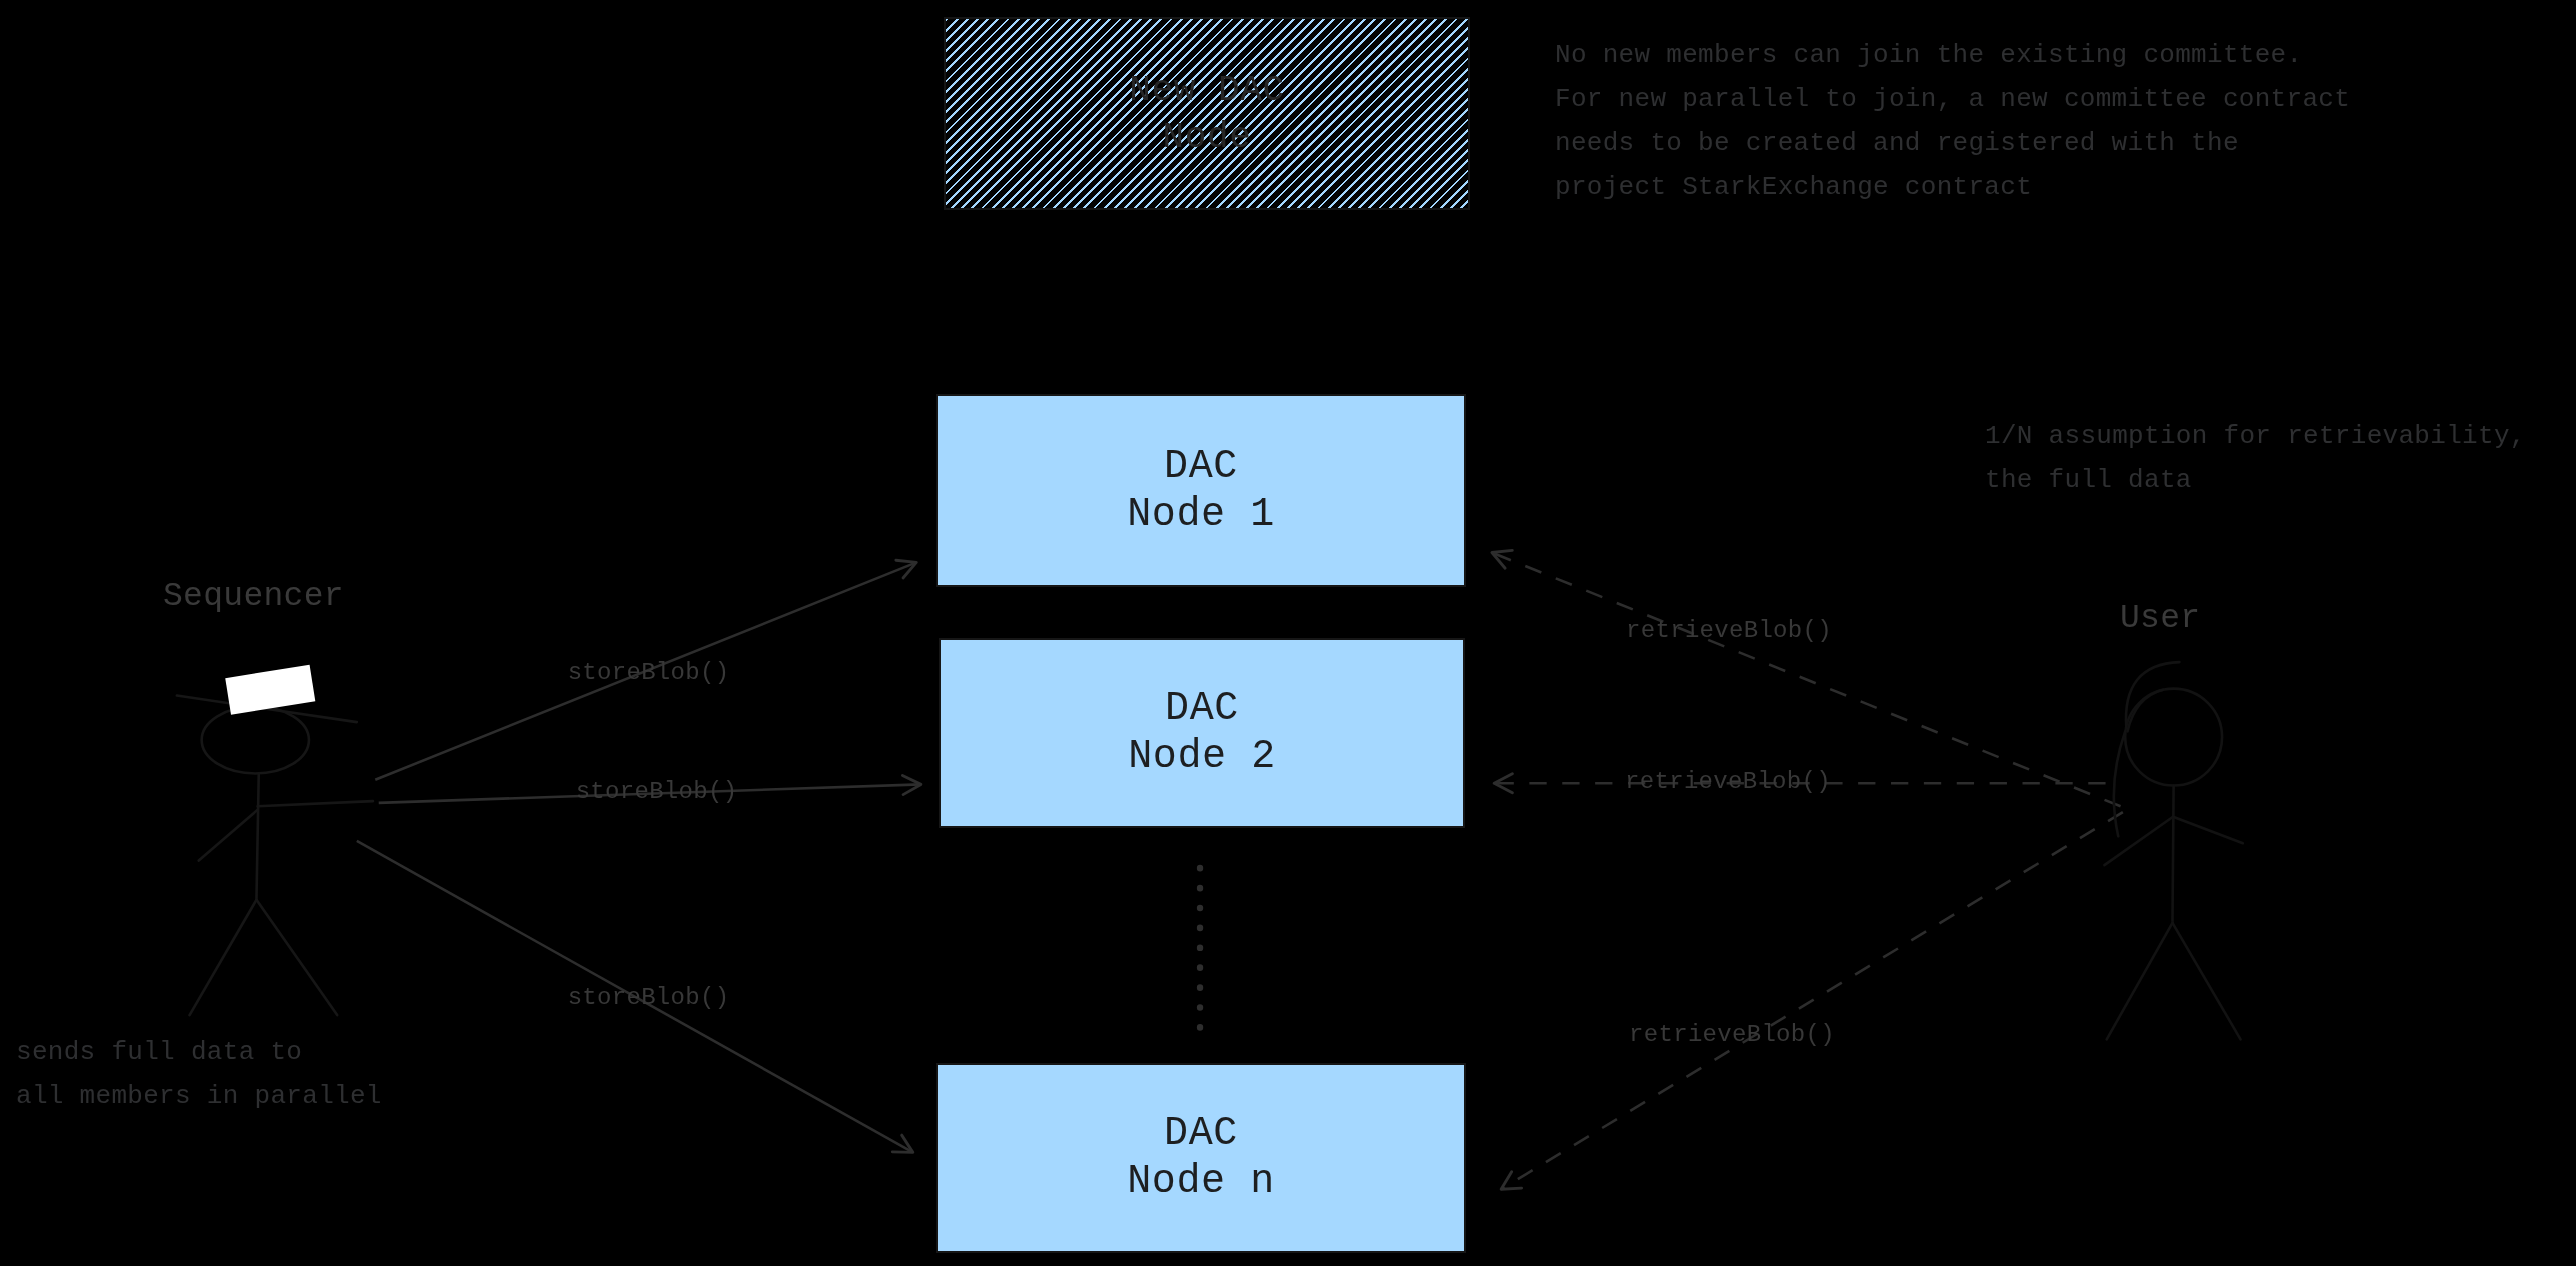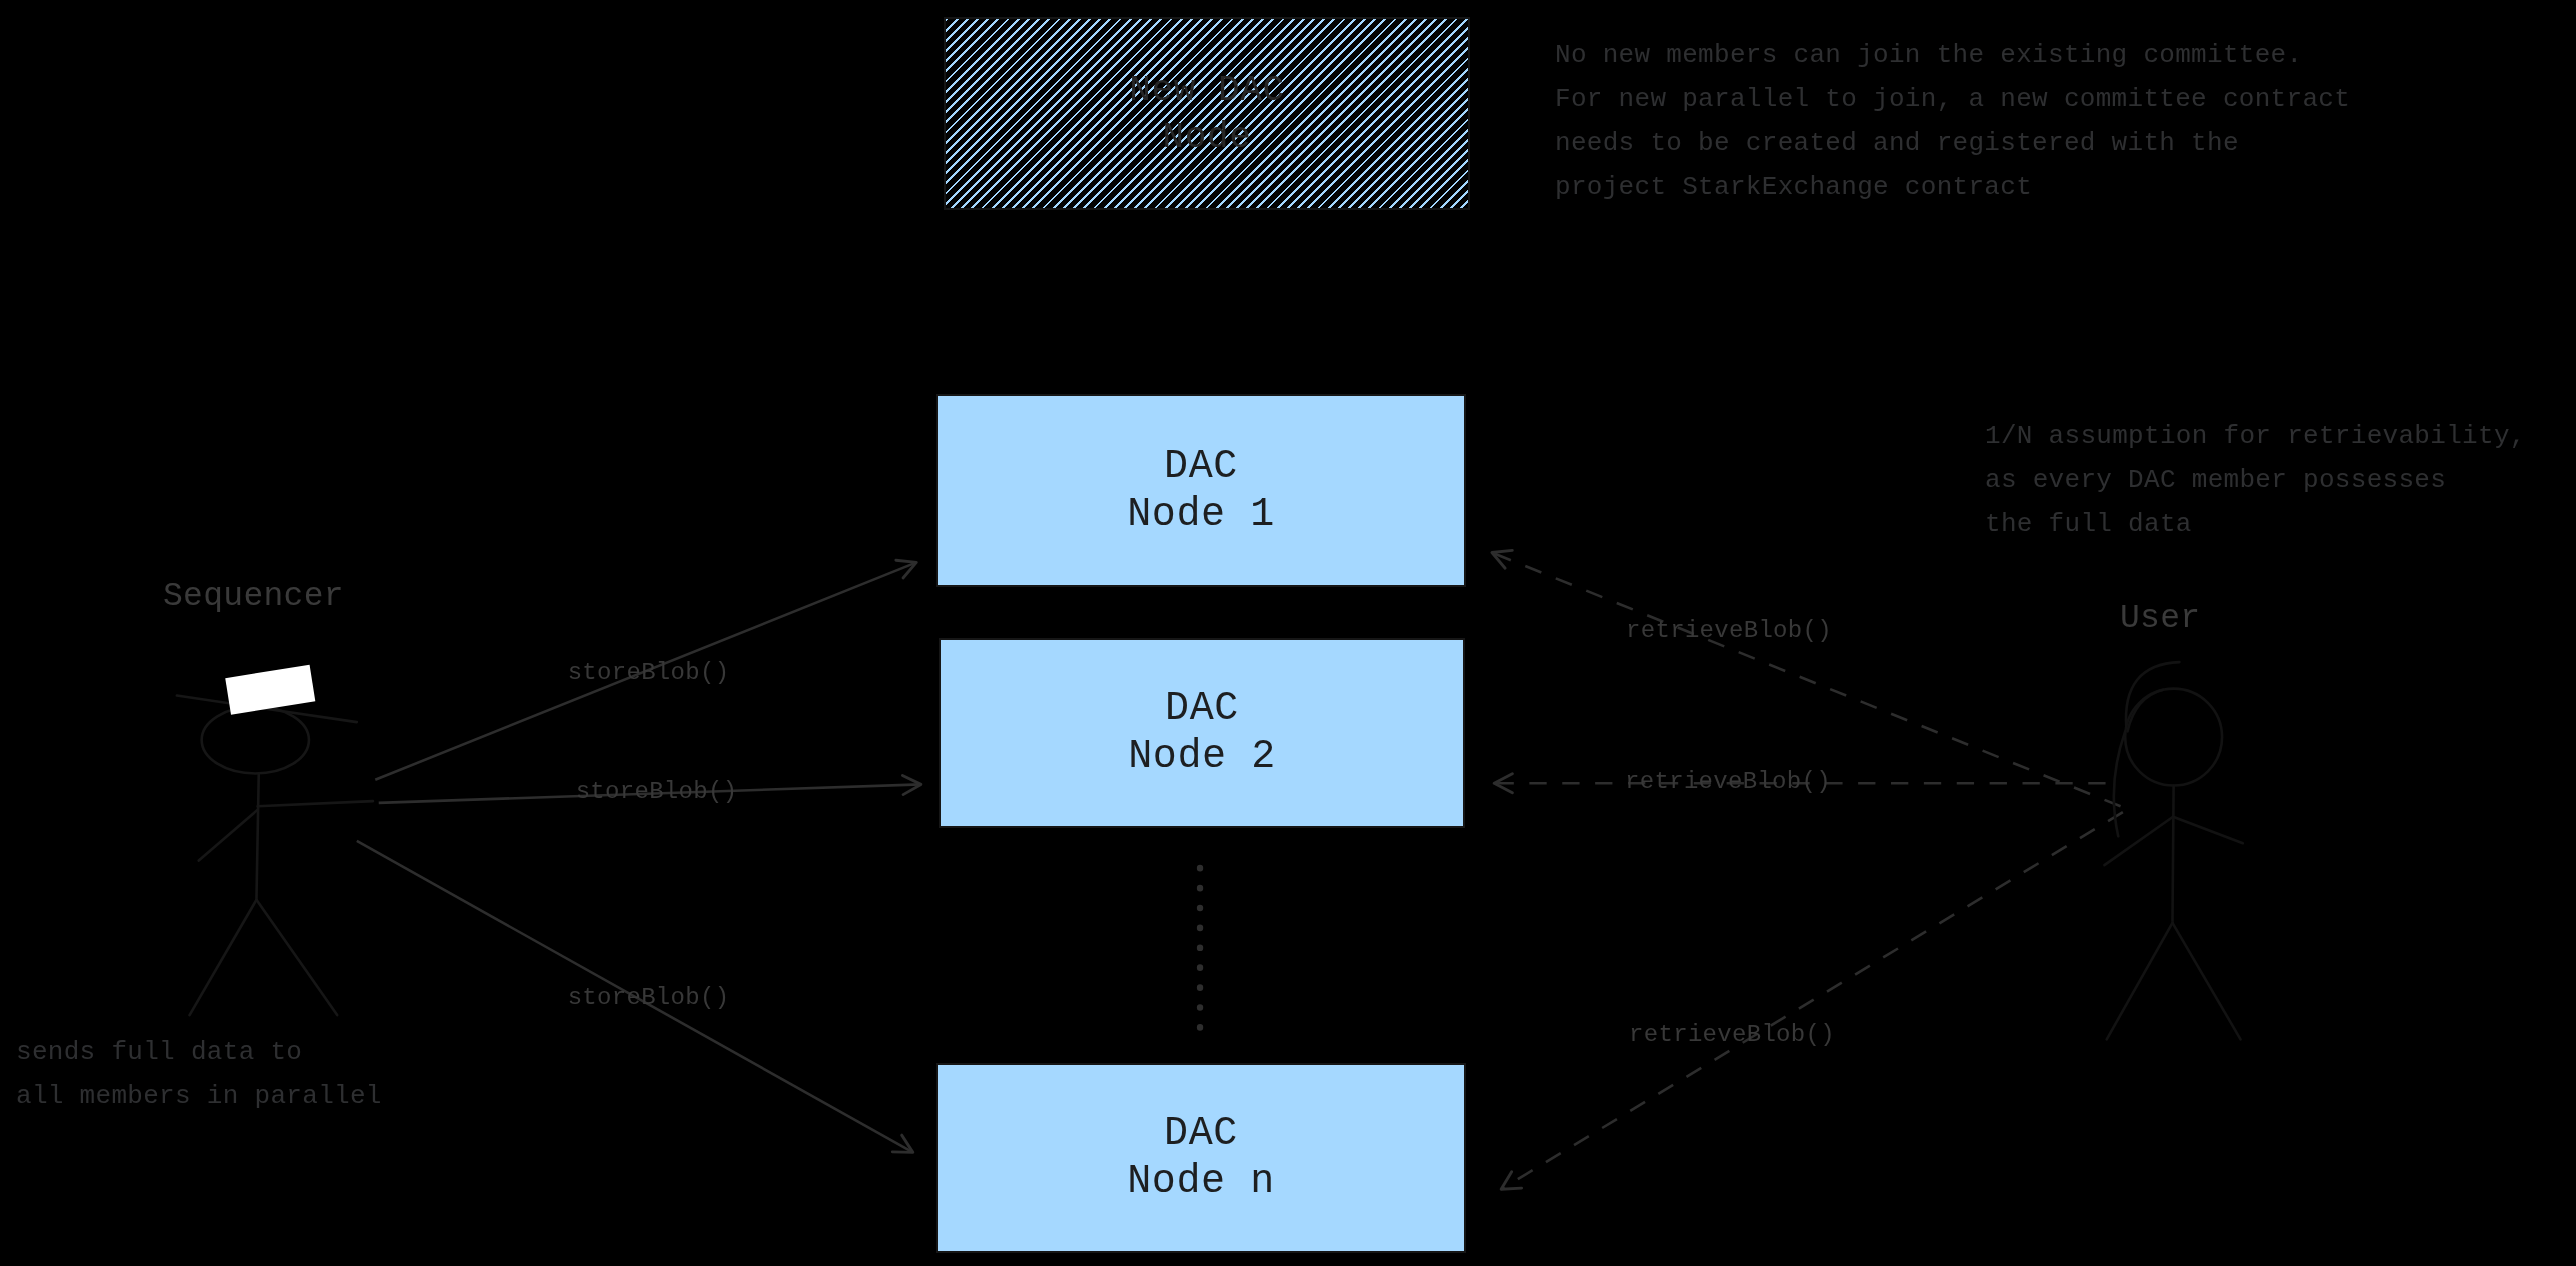--- a/index.html
+++ b/index.html
@@ -150,21 +150,20 @@
 
   <div class="abs annotation" style="left:1555px;top:33px;">
     <div class="ln">No new members can join the existing committee.</div>
     <div class="ln">For new parallel to join, a new committee contract</div>
     <div class="ln">needs to be created and registered with the</div>
     <div class="ln">project StarkExchange contract</div>
   </div>
 
   <div class="abs annotation" style="left:1985px;top:414px;">
     <div class="ln">1/N assumption for retrievability,</div>
-    <div class="ln">as every DAC member possesses</div>
     <div class="ln">the full data</div>
   </div>
 
   <div class="abs annotation" style="left:16px;top:1030px;">
     <div class="ln">sends full data to</div>
     <div class="ln">all members in parallel</div>
   </div>
 
 </div>
 

